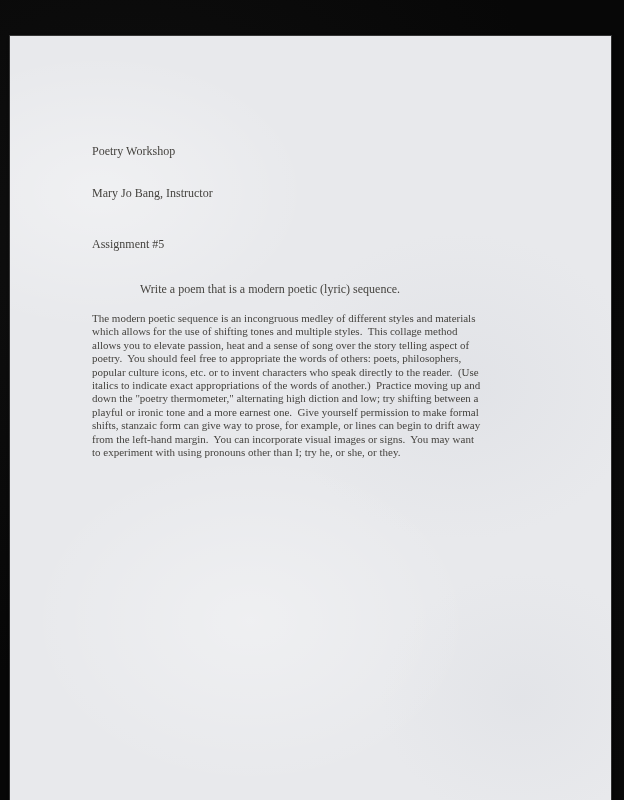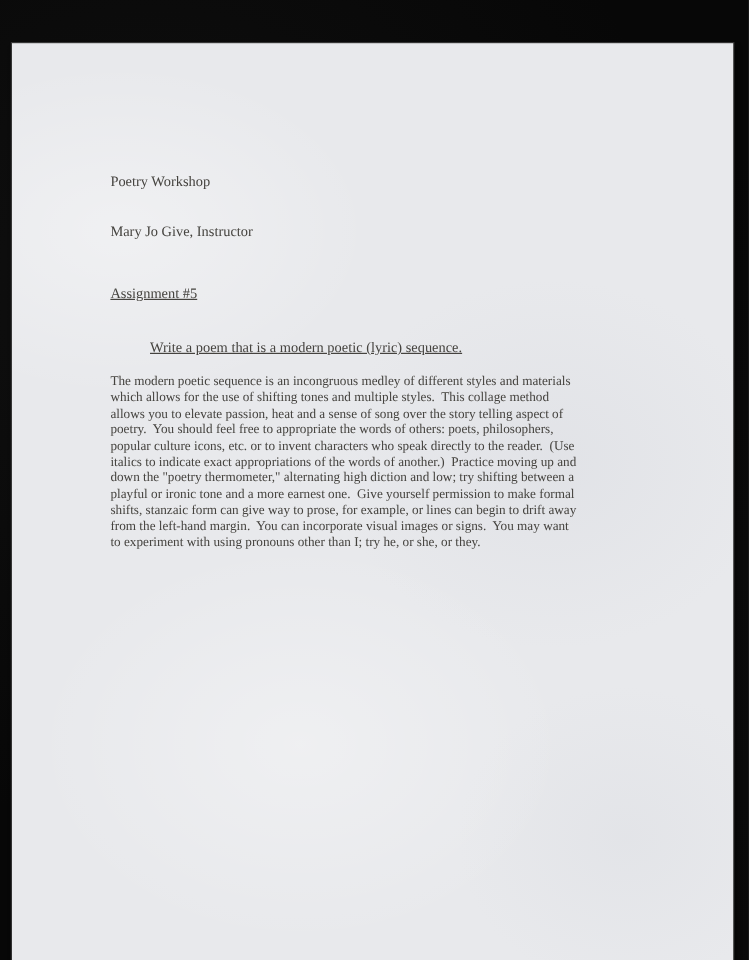--- a/index.html
+++ b/index.html
@@ -46,51 +46,49 @@
     line-height: 14px;
     white-space: pre-wrap;
   }
   .assignment-line {
     position: absolute;
     left: 82px;
     top: 201px;
     font-size: 12px;
     line-height: 14px;
     white-space: pre-wrap;
-    text-decoration: underline;
   }
   .prompt-line {
     position: absolute;
-    left: 115px;
+    left: 130px;
     top: 246px;
     font-size: 12px;
     line-height: 14px;
     white-space: pre-wrap;
-    text-decoration: underline;
   }
   .body-paragraph {
     position: absolute;
     left: 82px;
     top: 276px;
     width: 470px;
     font-size: 11px;
     line-height: 13.4px;
     white-space: pre-wrap;
   }
 </style>
 </head>
 <body>
 
 <div class="scan-bed"></div>
 
 <div class="paper">
 
   <div class="header-block">
     <div>Poetry Workshop</div>
-    <div>Mary Jo Give, Instructor</div>
+    <div>Mary Jo Bang, Instructor</div>
   </div>
 
   <div class="assignment-line">Assignment #5</div>
 
   <div class="prompt-line">Write a poem that is a modern poetic (lyric) sequence.</div>
 
   <div class="body-paragraph">The modern poetic sequence is an incongruous medley of different styles and materials
 which allows for the use of shifting tones and multiple styles.  This collage method
 allows you to elevate passion, heat and a sense of song over the story telling aspect of
 poetry.  You should feel free to appropriate the words of others: poets, philosophers,

